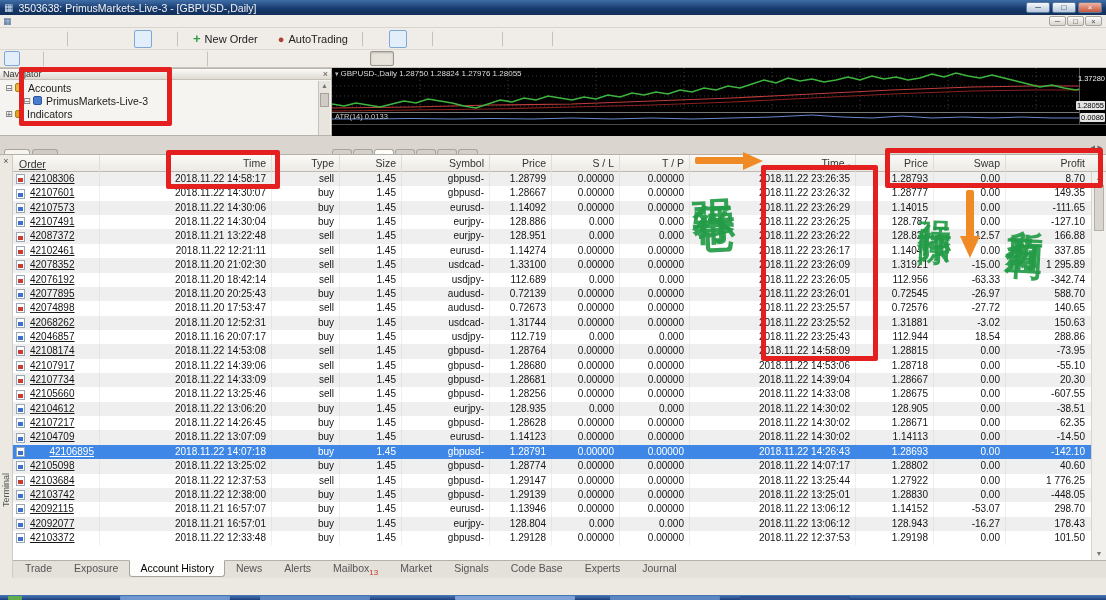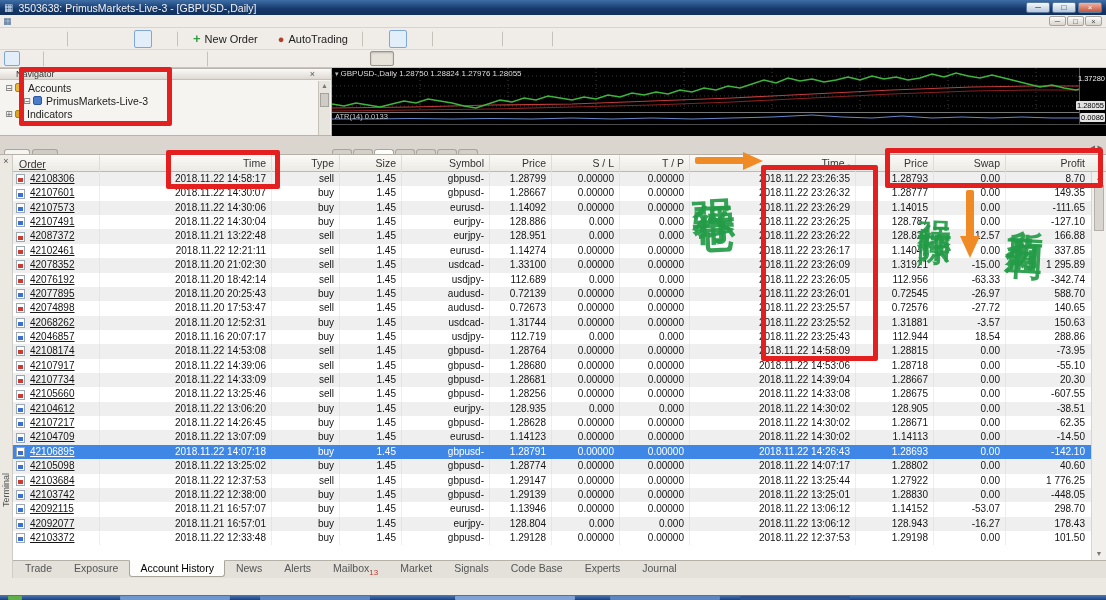--- a/index.html
+++ b/index.html
@@ -46,21 +46,21 @@
   .toolbtn .adot{color:#b3402e;font-size:11px;}
   .spacer{flex:1;}
   .tfbtn{min-width:24px;height:15px;display:inline-flex;align-items:center;justify-content:center;
     font-size:9.5px;color:#555;margin:0 1px;border:1px solid transparent;border-radius:2px;}
   .tfbtn.active{background:#e7e3db;border:1px solid #9b978f;box-shadow:inset 0 1px 2px rgba(0,0,0,.2);color:#111;}
   
   .mid{position:absolute;left:0;top:68px;width:1106px;height:68px;}
   .navigator{position:absolute;left:0;top:0;width:332px;height:68px;background:#f6f4f0;
     border:1px solid #b8b4ac;border-left:none;}
   .navtitle{height:11px;background:linear-gradient(#fbfaf8,#dedad2);border-bottom:1px solid #c5c1b9;
-    font-size:9px;color:#333;display:flex;align-items:center;padding:0 16px;}
+    font-size:9px;color:#333;display:flex;align-items:center;padding:0 3px;}
   .navtitle .nx{margin-left:auto;font-size:9px;color:#555;}
   .tree{position:relative;font-size:10.5px;color:#222;padding-top:1px;}
   .titem{display:flex;align-items:center;height:13px;white-space:nowrap;}
   .titem .exp{width:10px;font-size:9px;color:#666;text-align:center;}
   .titem.lv0{padding-left:4px;}
   .titem.lv1{padding-left:22px;}
   .titem.lv2{padding-left:44px;}
   .tico{display:inline-block;width:9px;height:9px;margin:0 4px 0 1px;border-radius:2px;}
   .ic-accounts .tico{background:#e6b83c;border:1px solid #a8820a;}
   .ic-server .tico{background:#4a7ccb;border:1px solid #2c56a0;}
@@ -104,21 +104,21 @@
     display:flex;font-size:10.5px;color:#333;}
   .h{height:17px;line-height:16px;text-align:right;padding-right:5px;white-space:nowrap;overflow:hidden;border-right:1px solid #e0ddd6;}
   .h.first{text-align:left;padding-left:6px;}
   .sorticn{font-size:7px;color:#777;margin-left:3px;}
   .rows{height:388px;overflow:hidden;position:relative;}
   .trow{display:flex;height:14.37px;background:#fff;color:#141414;font-size:10px;}
   .trow.alt{background:#efefef;}
   .trow.selected{background:#3f87e6;color:#fff;}
   .c{height:100%;line-height:14.37px;text-align:right;padding-right:5px;white-space:nowrap;overflow:hidden;border-right:1px solid #f0eeea;}
   .trow.alt .c{border-right-color:#e6e4df;}
-  .trow.selected .c{border-right-color:transparent;}
+  .trow.selected .c{border-right-color:transparent;justify-content:space-between;}
   .c-order{width:87px;text-align:left;padding-left:3px;display:flex;align-items:center;text-decoration:underline;}
   .c-time{width:172px;} .c-type{width:68px;} .c-size{width:62px;} .c-symbol{width:88px;}
   .c-price{width:62px;} .c-sl{width:68px;} .c-tp{width:70px;} .c-time2{width:166px;}
   .c-price2{width:78px;} .c-swap{width:72px;} .c-profit{width:84px;border-right:none;}
   .t-balance .c-price2{width:150px;}
   .oicon{display:inline-block;width:9px;height:10px;background:#fdfdfd;border:1px solid #9aa7b5;
     margin-right:5px;position:relative;flex:none;}
   .oicon::after{content:"";position:absolute;left:1px;top:3px;width:5px;height:4px;background:#999;}
   .t-sell .oicon::after{background:#cc3b2f;}
   .t-buy .oicon::after{background:#3b6fd0;}
@@ -535,21 +535,21 @@
           </span>
           <span class="c c-time">2018.11.20 12:52:31</span>
           <span class="c c-type">buy</span>
           <span class="c c-size">1.45</span>
           <span class="c c-symbol">usdcad-</span>
           <span class="c c-price">1.31744</span>
           <span class="c c-sl">0.00000</span>
           <span class="c c-tp">0.00000</span>
           <span class="c c-time2">2018.11.22 23:25:52</span>
           <span class="c c-price2">1.31881</span>
-          <span class="c c-swap">-3.57</span>
+          <span class="c c-swap">-3.02</span>
           <span class="c c-profit">150.63</span>
         </div>
         <div class="trow t-buy">
           <span class="c c-order">
             <i class="oicon"></i>
             <span>42046857</span>
           </span>
           <span class="c c-time">2018.11.16 20:07:17</span>
           <span class="c c-type">buy</span>
           <span class="c c-size">1.45</span>

